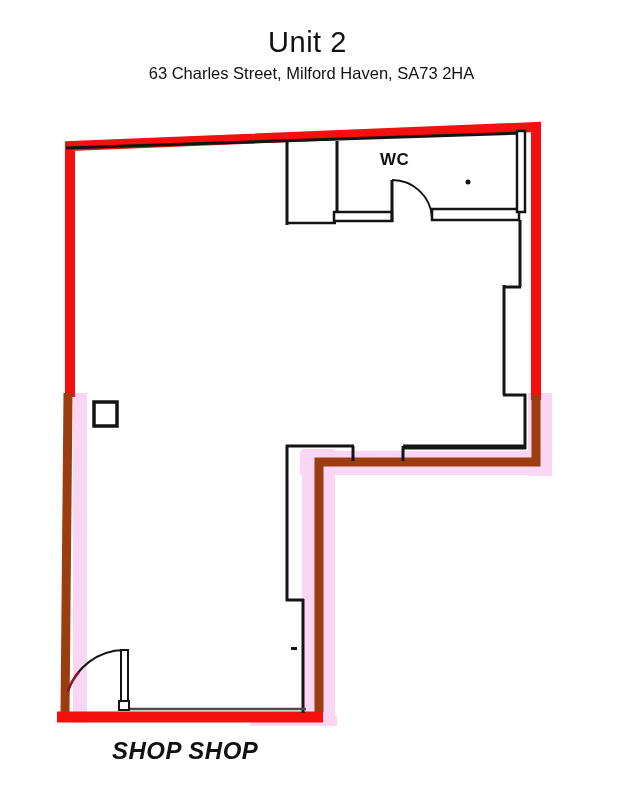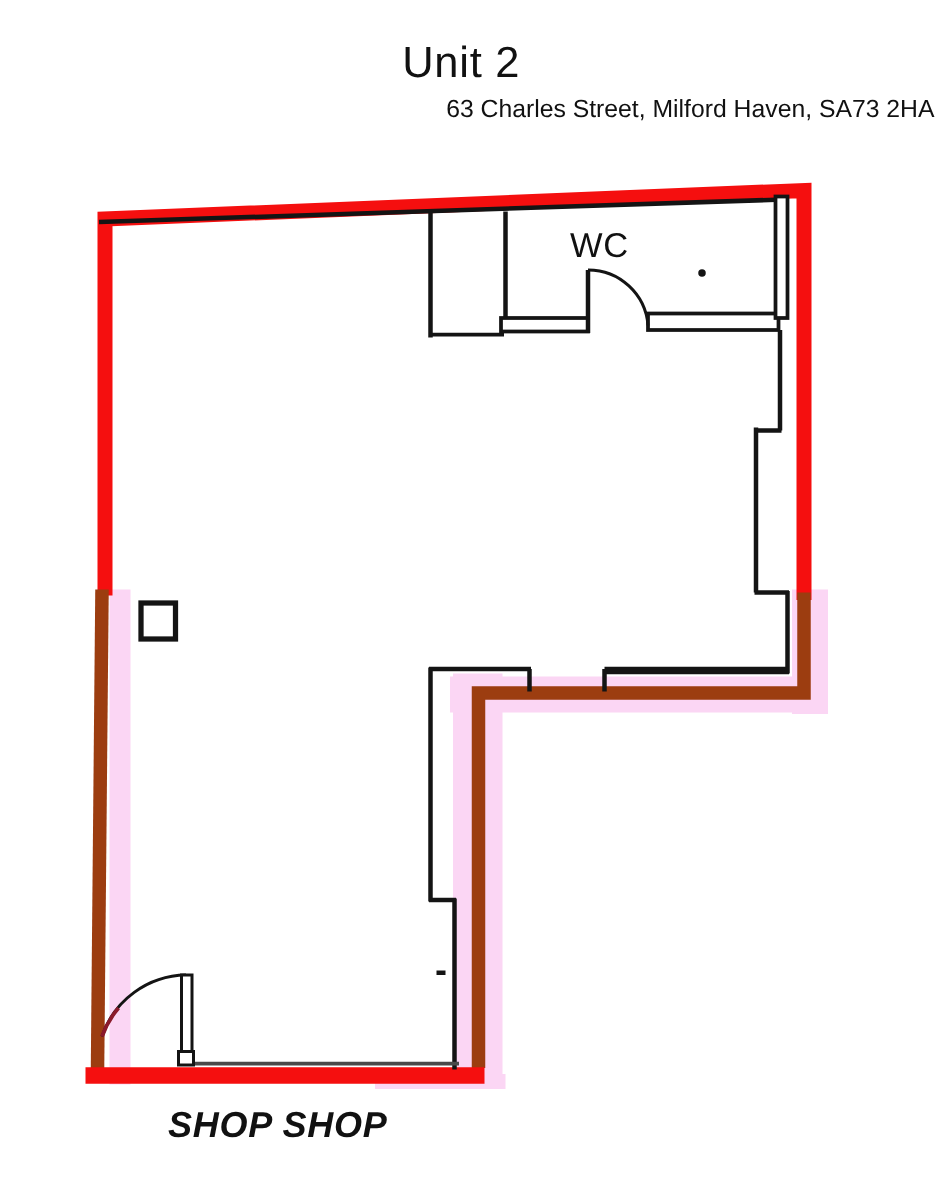--- a/index.html
+++ b/index.html
@@ -11,26 +11,26 @@
     overflow:hidden;
   }
   .title{
     position:absolute;top:26px;left:0;width:615px;
     text-align:center;
     font-size:29px;color:#111;font-weight:400;
     letter-spacing:0.5px;
   }
   .address{
     position:absolute;top:64px;left:0;width:623px;
-    text-align:right;
+    text-align:center;
     font-size:16.5px;color:#111;font-weight:400;
   }
   .wc-label{
     position:absolute;top:150px;left:380px;
-    font-size:23px;font-weight:400;color:#111;
+    font-size:17px;font-weight:700;color:#111;
     letter-spacing:0.5px;
   }
   .shop-front{
     position:absolute;top:737px;left:112px;
     font-style:italic;font-weight:600;
     font-size:24px;color:#111;letter-spacing:0.5px;
   }
   svg{position:absolute;top:0;left:0;}
   .pink{fill:var(--highlight-pink);}
   .red-line{stroke:var(--boundary-red);fill:none;}

